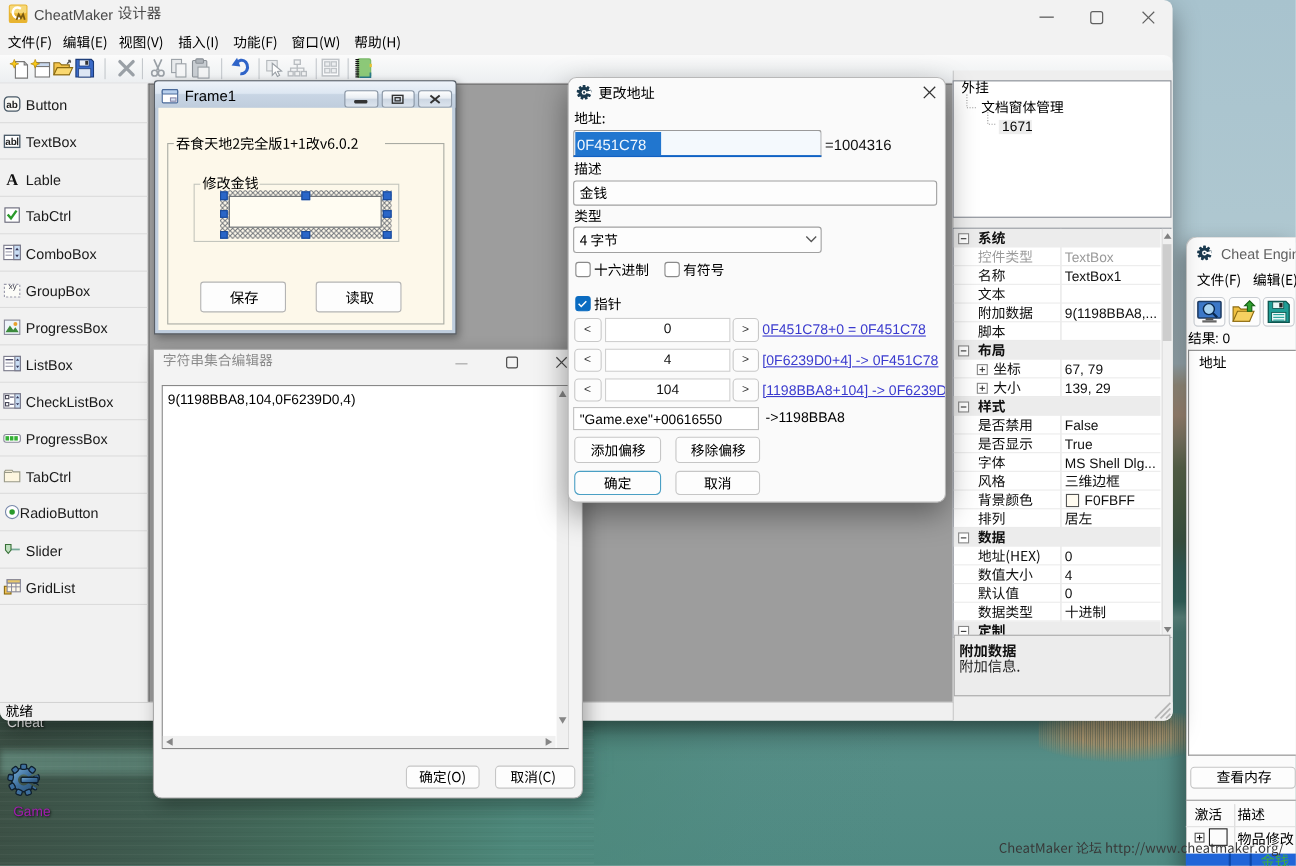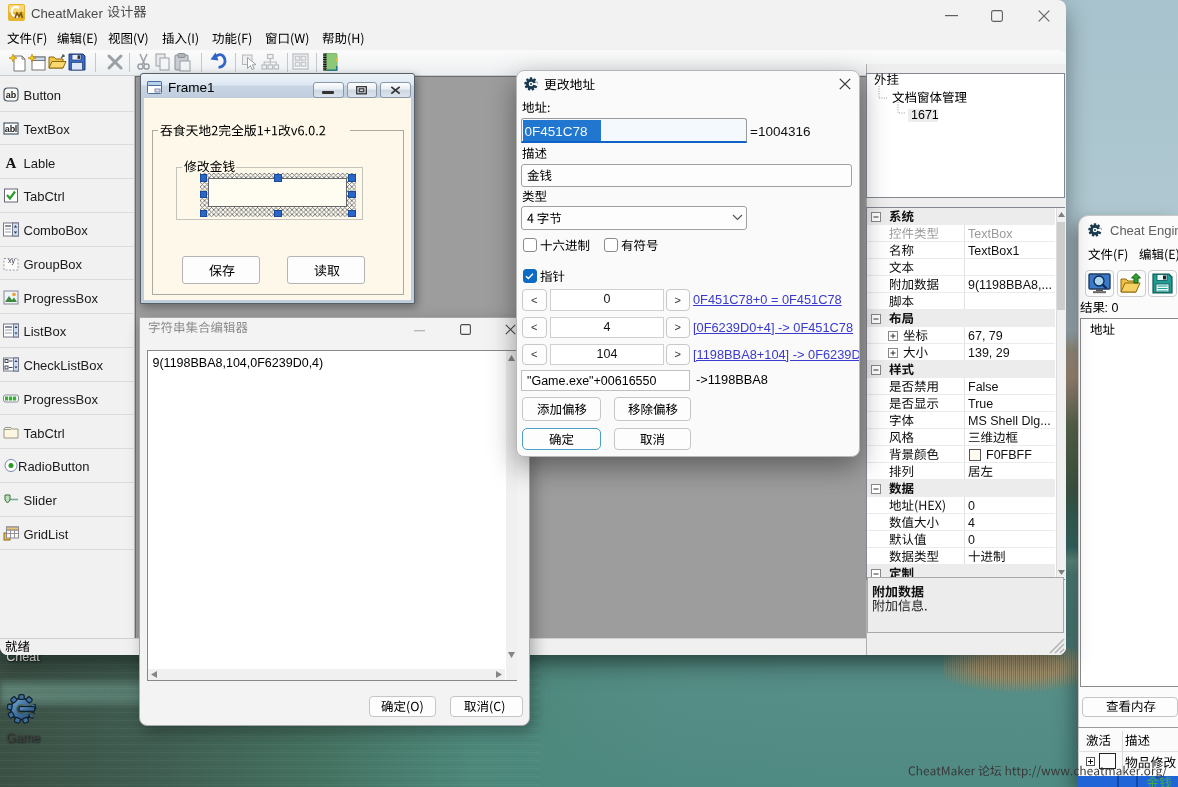--- a/index.html
+++ b/index.html
@@ -34,21 +34,21 @@
       <rect x="41" y="2" width="18" height="16" rx="5" transform="rotate(80 50 50)" fill="#3e6f9e" stroke="#10202e" stroke-width="4"></rect>
       <rect x="41" y="2" width="18" height="16" rx="5" transform="rotate(120 50 50)" fill="#3e6f9e" stroke="#10202e" stroke-width="4"></rect>
       <rect x="41" y="2" width="18" height="16" rx="5" transform="rotate(160 50 50)" fill="#3e6f9e" stroke="#10202e" stroke-width="4"></rect>
       <rect x="41" y="2" width="18" height="16" rx="5" transform="rotate(200 50 50)" fill="#3e6f9e" stroke="#10202e" stroke-width="4"></rect>
       <rect x="41" y="2" width="18" height="16" rx="5" transform="rotate(240 50 50)" fill="#3e6f9e" stroke="#10202e" stroke-width="4"></rect>
       <rect x="41" y="2" width="18" height="16" rx="5" transform="rotate(280 50 50)" fill="#3e6f9e" stroke="#10202e" stroke-width="4"></rect>
       <rect x="41" y="2" width="18" height="16" rx="5" transform="rotate(320 50 50)" fill="#3e6f9e" stroke="#10202e" stroke-width="4"></rect>
     </g>
 <rect x="42" y="42" width="52" height="16" rx="4" fill="url(#ceg)" stroke="#10202e" stroke-width="4"></rect>
 </svg>
-<div style="position:absolute;left:0px;top:731px;width:46px;height:15px;color:#404040;font:12.5px/15px 'Liberation Sans';text-align:center;text-shadow:1px 1px 2px rgba(0,0,0,.8)">Game</div>
+<div style="position:absolute;left:0px;top:731px;width:46px;height:15px;color:#a21caf;font:12.5px/15px 'Liberation Sans';text-align:right;text-shadow:1px 1px 2px rgba(0,0,0,.8)">Game</div>
 <div style="position:absolute;left:1078px;top:215px;width:100px;height:572px;background:#fbfbfb;border-radius:10px 0 0 0;box-shadow:-6px 8px 18px rgba(0,0,0,.35);border:1px solid #c8c8c8;border-right:none;border-bottom:none"></div>
 <svg style="position:absolute;left:1088px;top:223px" width="14" height="14" viewBox="0 0 100 100" fill="#1b3a4f">
     <circle cx="50" cy="50" r="36"></circle>
     <rect x="41" y="2" width="18" height="22" rx="4" transform="rotate(0 50 50)"></rect>
     <rect x="41" y="2" width="18" height="22" rx="4" transform="rotate(40 50 50)"></rect>
     <rect x="41" y="2" width="18" height="22" rx="4" transform="rotate(80 50 50)"></rect>
     <rect x="41" y="2" width="18" height="22" rx="4" transform="rotate(120 50 50)"></rect>
     <rect x="41" y="2" width="18" height="22" rx="4" transform="rotate(160 50 50)"></rect>
     <rect x="41" y="2" width="18" height="22" rx="4" transform="rotate(200 50 50)"></rect>
     <rect x="41" y="2" width="18" height="22" rx="4" transform="rotate(240 50 50)"></rect>

